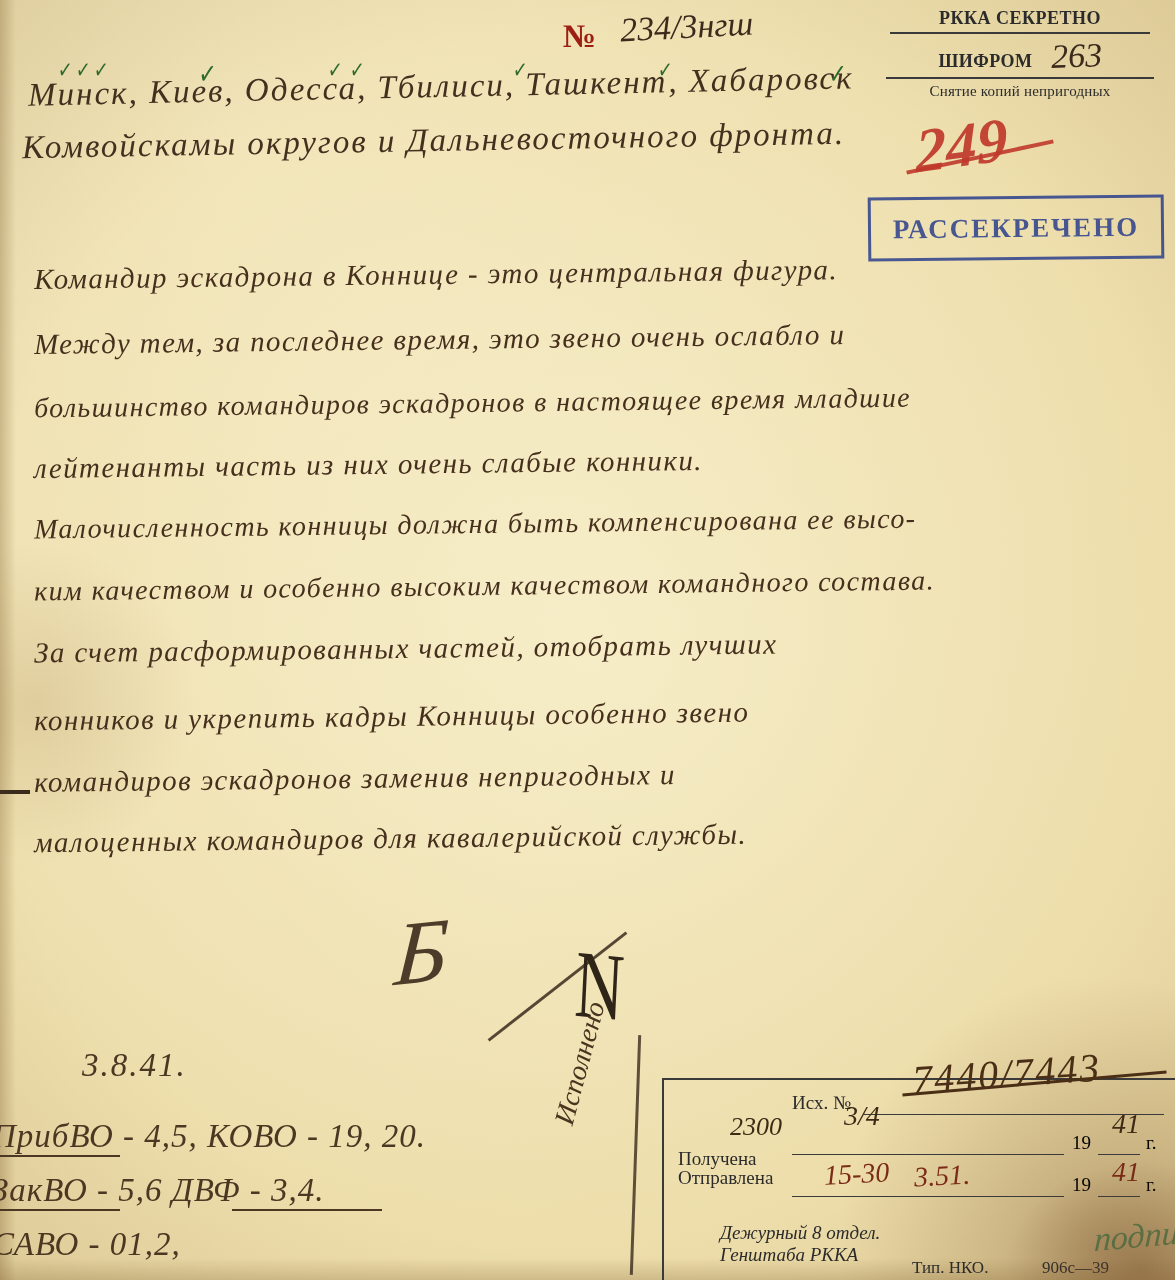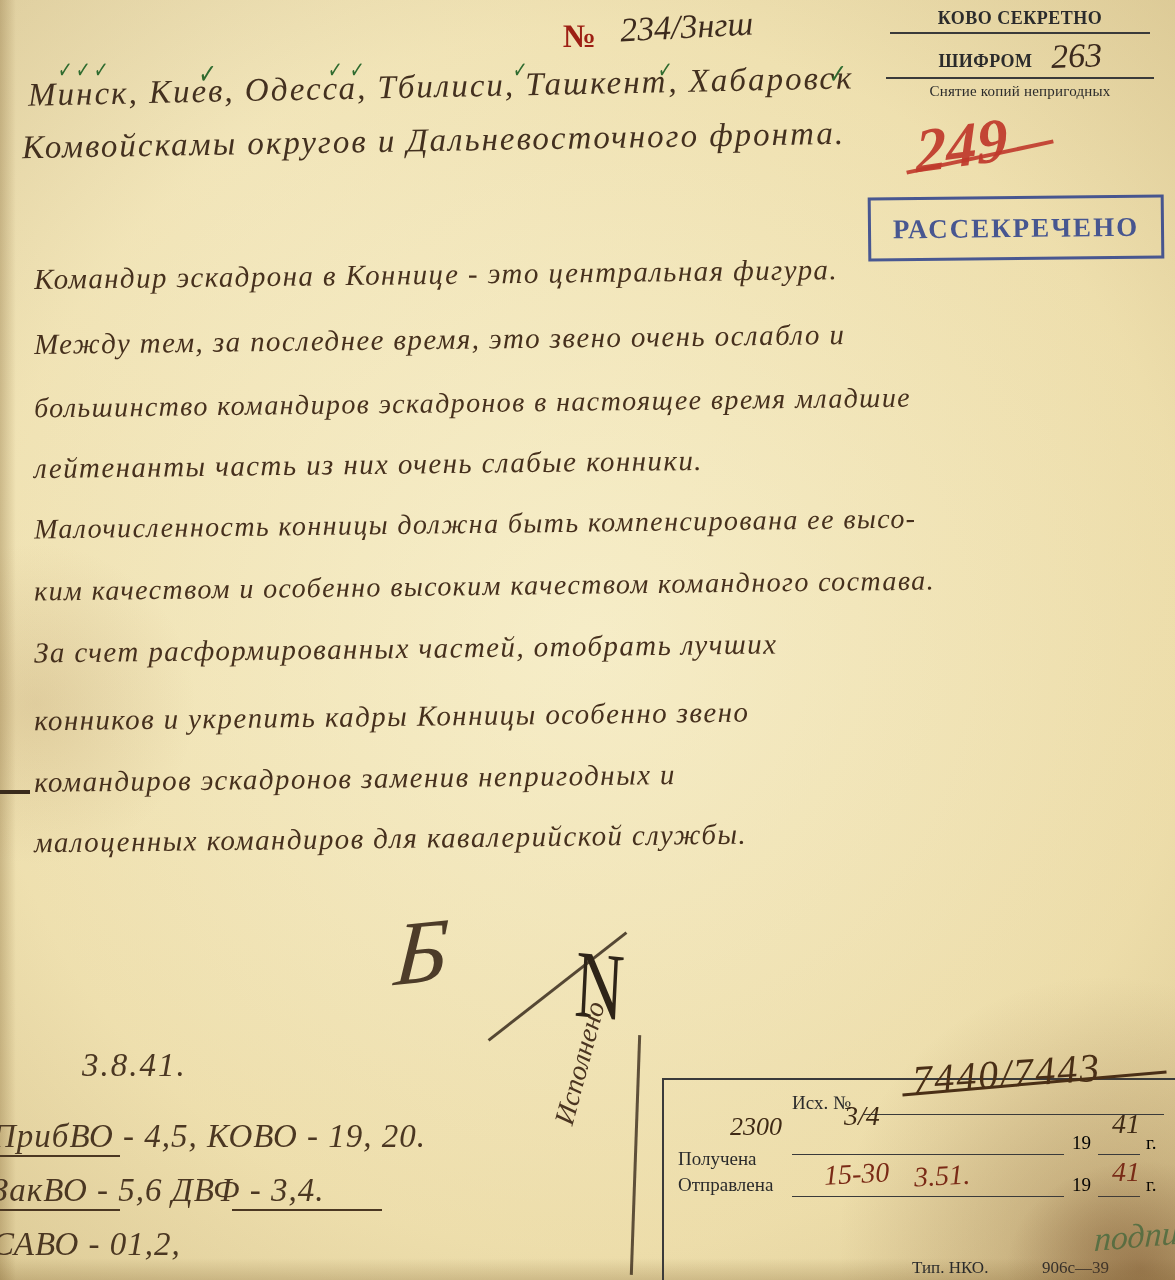--- a/index.html
+++ b/index.html
@@ -329,21 +329,21 @@
   }
   .form-row {
     position: absolute;
     left: 14px;
     font-size: 19px;
     color: #2b2b2b;
     font-family: "Liberation Serif", serif;
   }
   .f-ishod { top: 12px; left: 128px; }
   .f-poluch { top: 68px; }
-  .f-otprav { top: 94px; }
+  .f-otprav { top: 87px; }
   .rule {
     position: absolute;
     border-bottom: 1.6px solid #3a3a3a;
   }
   .f-19-1 { position: absolute; top: 52px; left: 408px; font-size: 19px; }
   .f-19-2 { position: absolute; top: 94px; left: 408px; font-size: 19px; }
   .f-g-1 { position: absolute; top: 52px; left: 482px; font-size: 19px; }
   .f-g-2 { position: absolute; top: 94px; left: 482px; font-size: 19px; }
 
   .f-duty {
@@ -473,21 +473,21 @@
 <div class="page">
 
   <div class="paper-stain"></div>
   <div class="edge-left"></div>
   <div class="edge-bottom"></div>
 
   <div class="title-no">№</div>
   <div class="hand-no hand">234/3нгш</div>
 
   <div class="top-right-block">
-    <div class="tr-secret">КОВО СЕКРЕТНО</div>
+    <div class="tr-secret">РККА СЕКРЕТНО</div>
     <div class="tr-line"></div>
     <div class="tr-cipher-row">
       <div class="tr-cipher">ШИФРОМ</div>
       <div class="tr-number hand">263</div>
     </div>
     <div class="tr-line2"></div>
     <div class="tr-note">Снятие копий непригодных</div>
   </div>
 
   <div class="checkmarks">
@@ -558,20 +558,24 @@
 
     <div class="form-row f-otprav">Отправлена</div>
     <div class="rule" style="left:128px; top:116px; width:272px;"></div>
     <div class="hw-time2 hand">15-30</div>
     <div class="hw-date2 hand">3.51.</div>
     <div class="f-19-2">19</div>
     <div class="rule" style="left:434px; top:116px; width:42px;"></div>
     <div class="hw-year2 hand">41</div>
     <div class="f-g-2">г.</div>
 
+    <div class="f-duty">
+      <div>Дежурный 8 отдел.</div>
+      <div>Генштаба РККА</div>
+    </div>
     <div class="hw-sign-green hand">подпись</div>
 
     <div class="f-tip">Тип. НКО.</div>
     <div class="f-tip2">906с—39</div>
 
     <div class="blob"></div>
   </div>
 
 </div>
 

